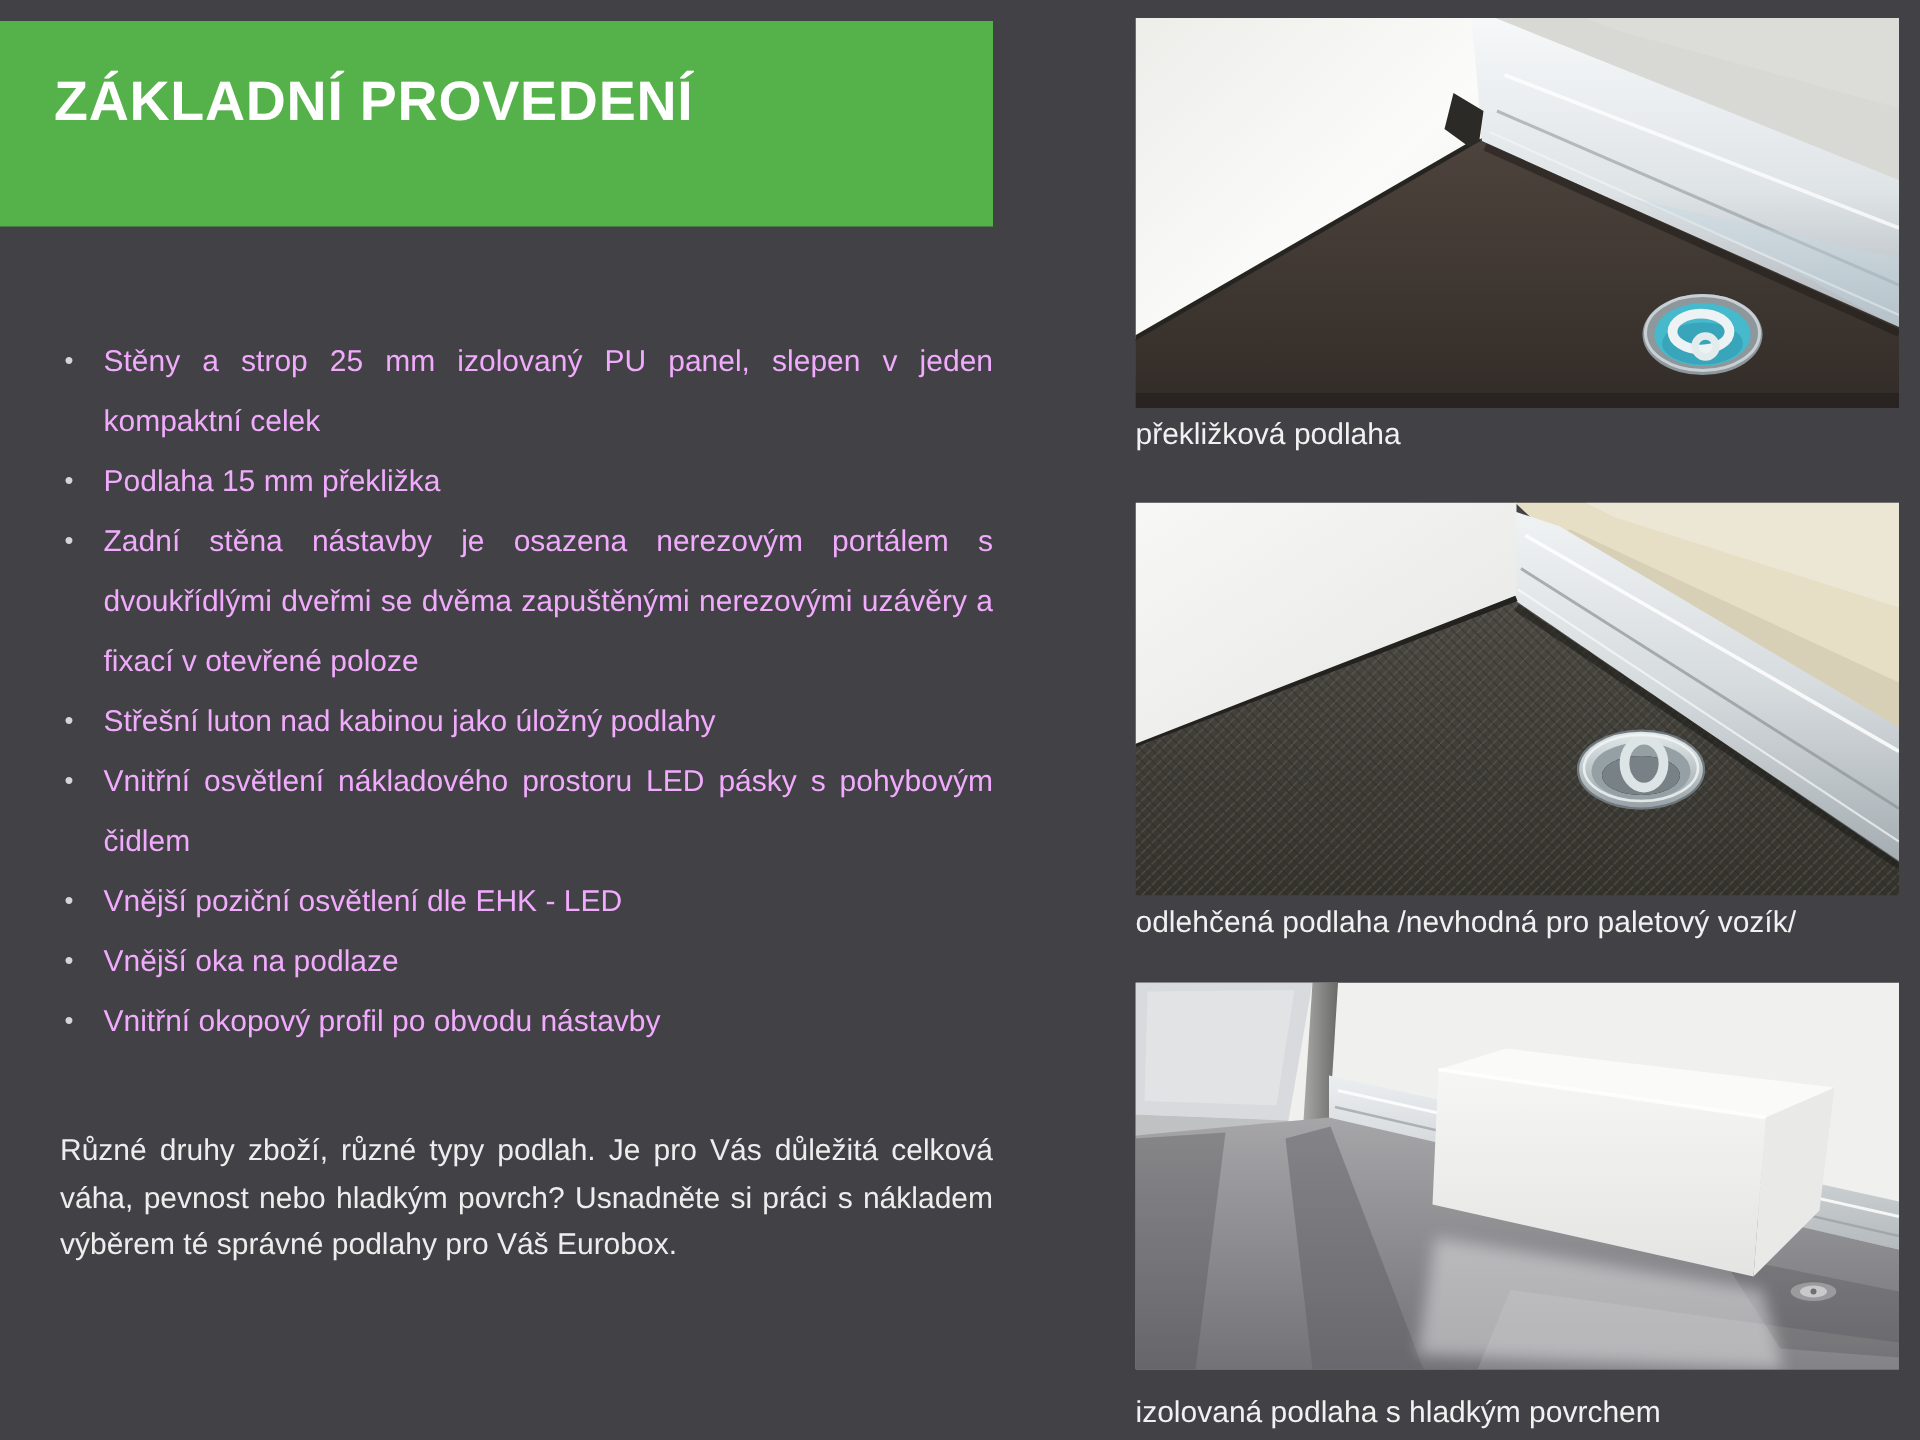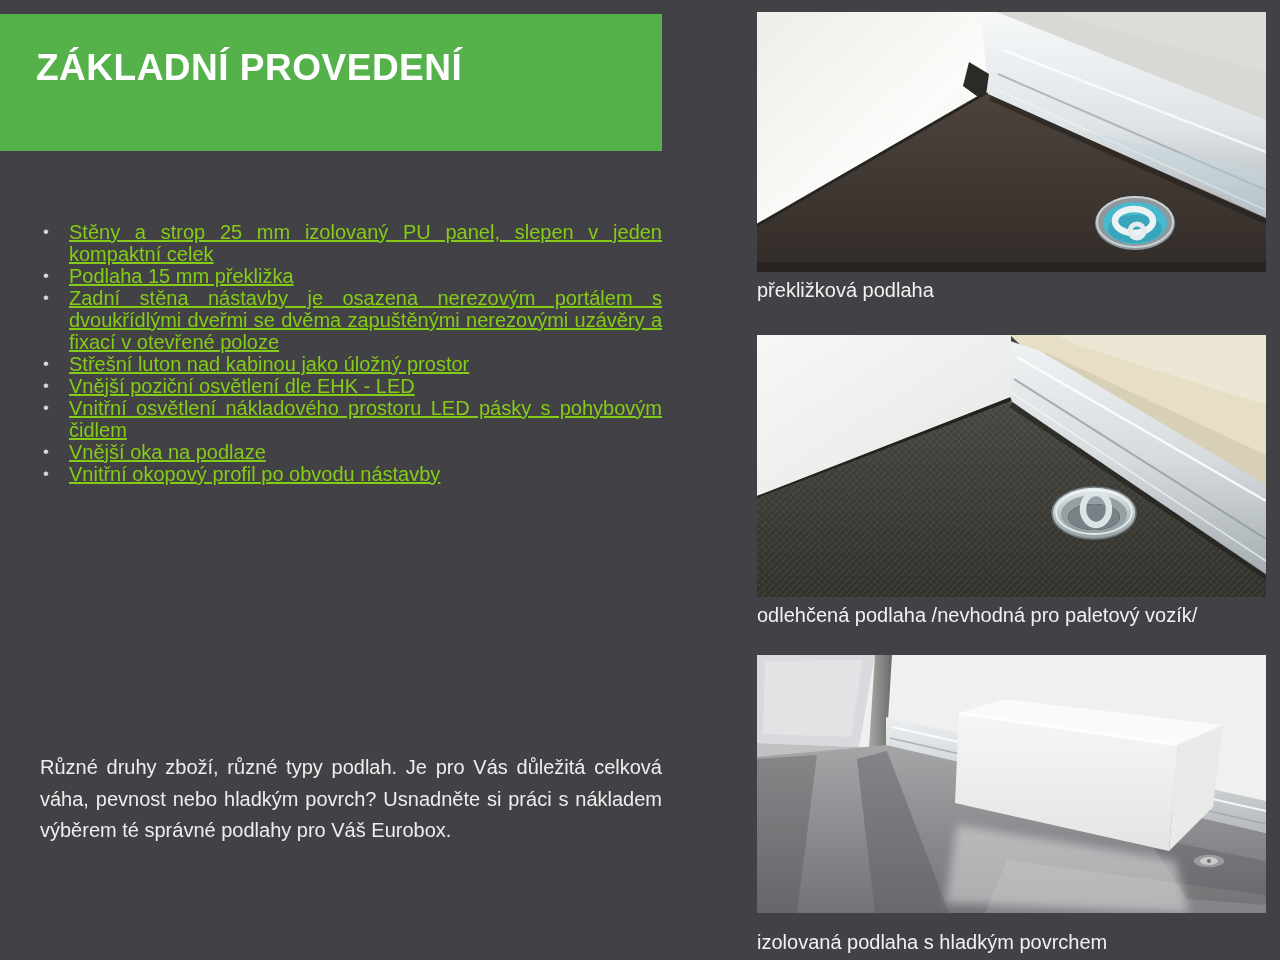--- a/index.html
+++ b/index.html
@@ -26,25 +26,24 @@
     letter-spacing: 0.5px;
     color: #ffffff;
   }
 
   
   .bullets {
     position: absolute; top: 221px; left: 40px;
     width: 622px;
     margin: 0; padding: 0;
     list-style: none;
-    color: #84cc16;
+    color: #f0abfc;
     font-size: 20px;
-    line-height: 22px;
+    line-height: 40px;
     text-align: justify;
-    text-decoration: underline;
   }
   .bullets li { position: relative; padding-left: 29px; }
   .bullets li::before {
     content: "•";
     position: absolute; left: 3px; top: 0;
     font-size: 17px;
     color: #d6d6d6;
   }
 
   
@@ -76,23 +75,23 @@
 <div class="slide">
 
   <header class="banner">
     <h1>ZÁKLADNÍ PROVEDENÍ</h1>
   </header>
 
   <ul class="bullets">
     <li>Stěny a strop 25 mm izolovaný PU panel, slepen v jeden kompaktní celek</li>
     <li>Podlaha 15 mm překližka</li>
     <li>Zadní stěna nástavby je osazena nerezovým portálem s dvoukřídlými dveřmi se dvěma zapuštěnými nerezovými uzávěry a fixací v otevřené poloze</li>
-    <li>Střešní luton nad kabinou jako úložný prostor</li>
+    <li>Střešní luton nad kabinou jako úložný podlahy</li>
+    <li>Vnitřní osvětlení nákladového prostoru LED pásky s pohybovým čidlem</li>
     <li>Vnější poziční osvětlení dle EHK - LED</li>
-    <li>Vnitřní osvětlení nákladového prostoru LED pásky s pohybovým čidlem</li>
     <li>Vnější oka na podlaze</li>
     <li>Vnitřní okopový profil po obvodu nástavby</li>
   </ul>
 
   <p class="outro">Různé druhy zboží, různé typy podlah. Je pro Vás důležitá celková váha, pevnost nebo hladkým povrch? Usnadněte si práci s nákladem výběrem té správné podlahy pro Váš Eurobox.</p>
 
   <figure class="fig fig-1">
     <svg viewBox="0 0 509 260" width="509" height="260" preserveAspectRatio="none">
       <defs>
         <linearGradient id="wall1" x1="0" y1="0" x2="1" y2="1">

